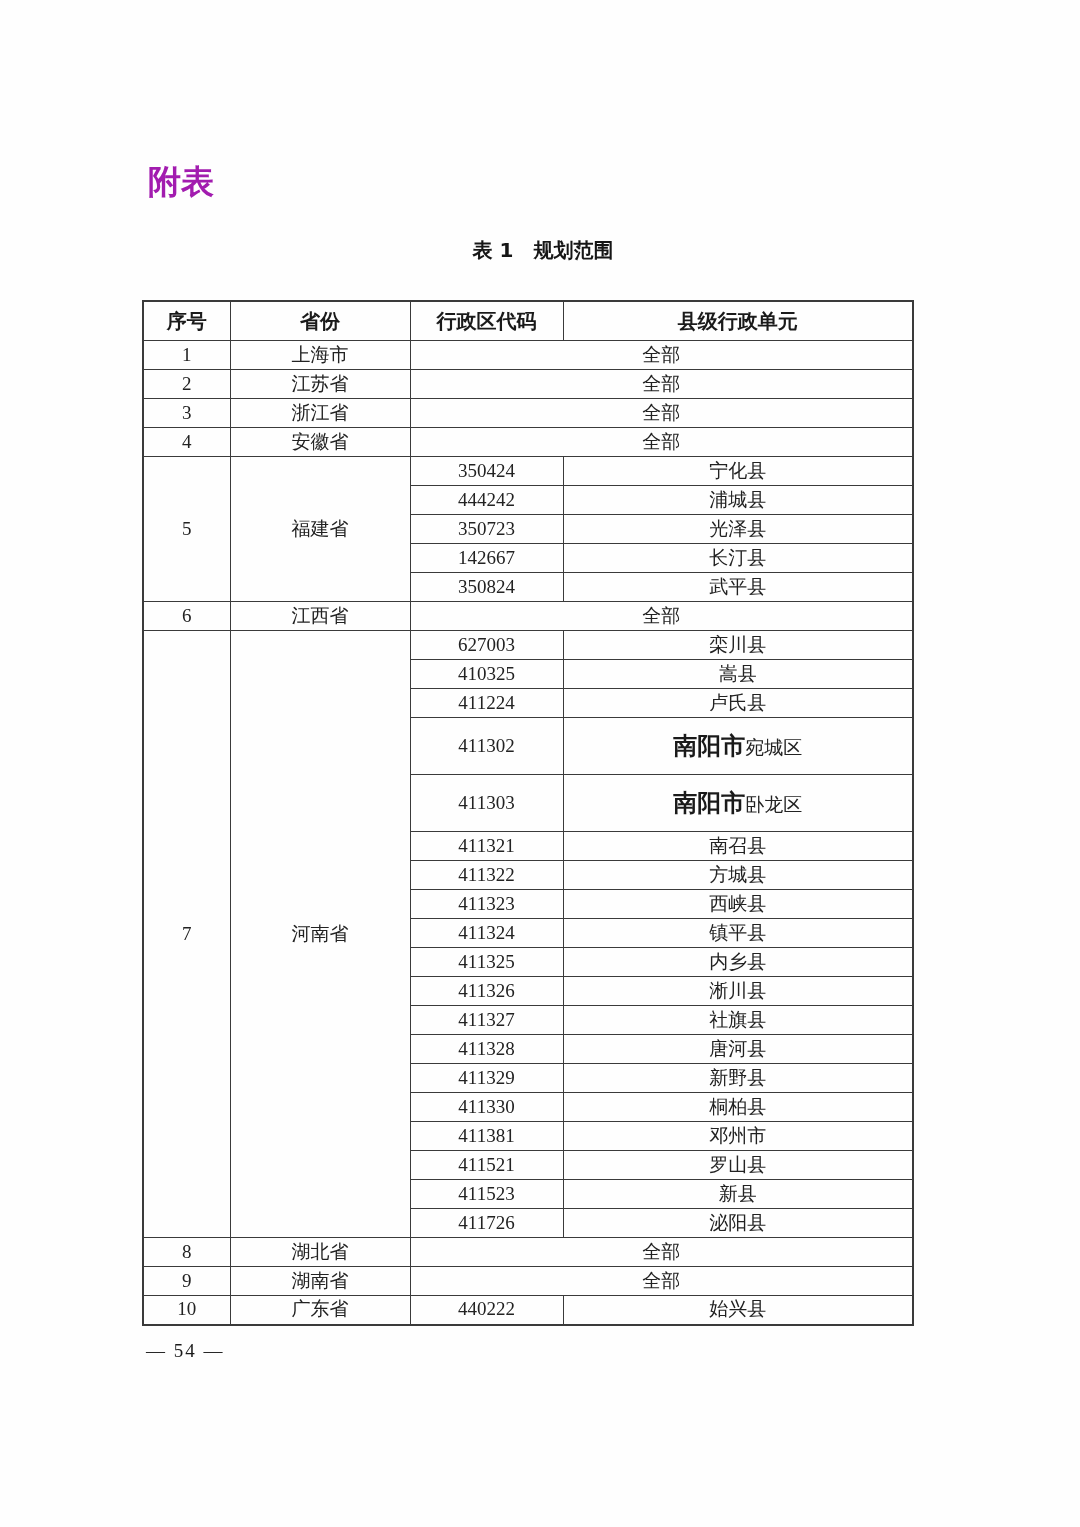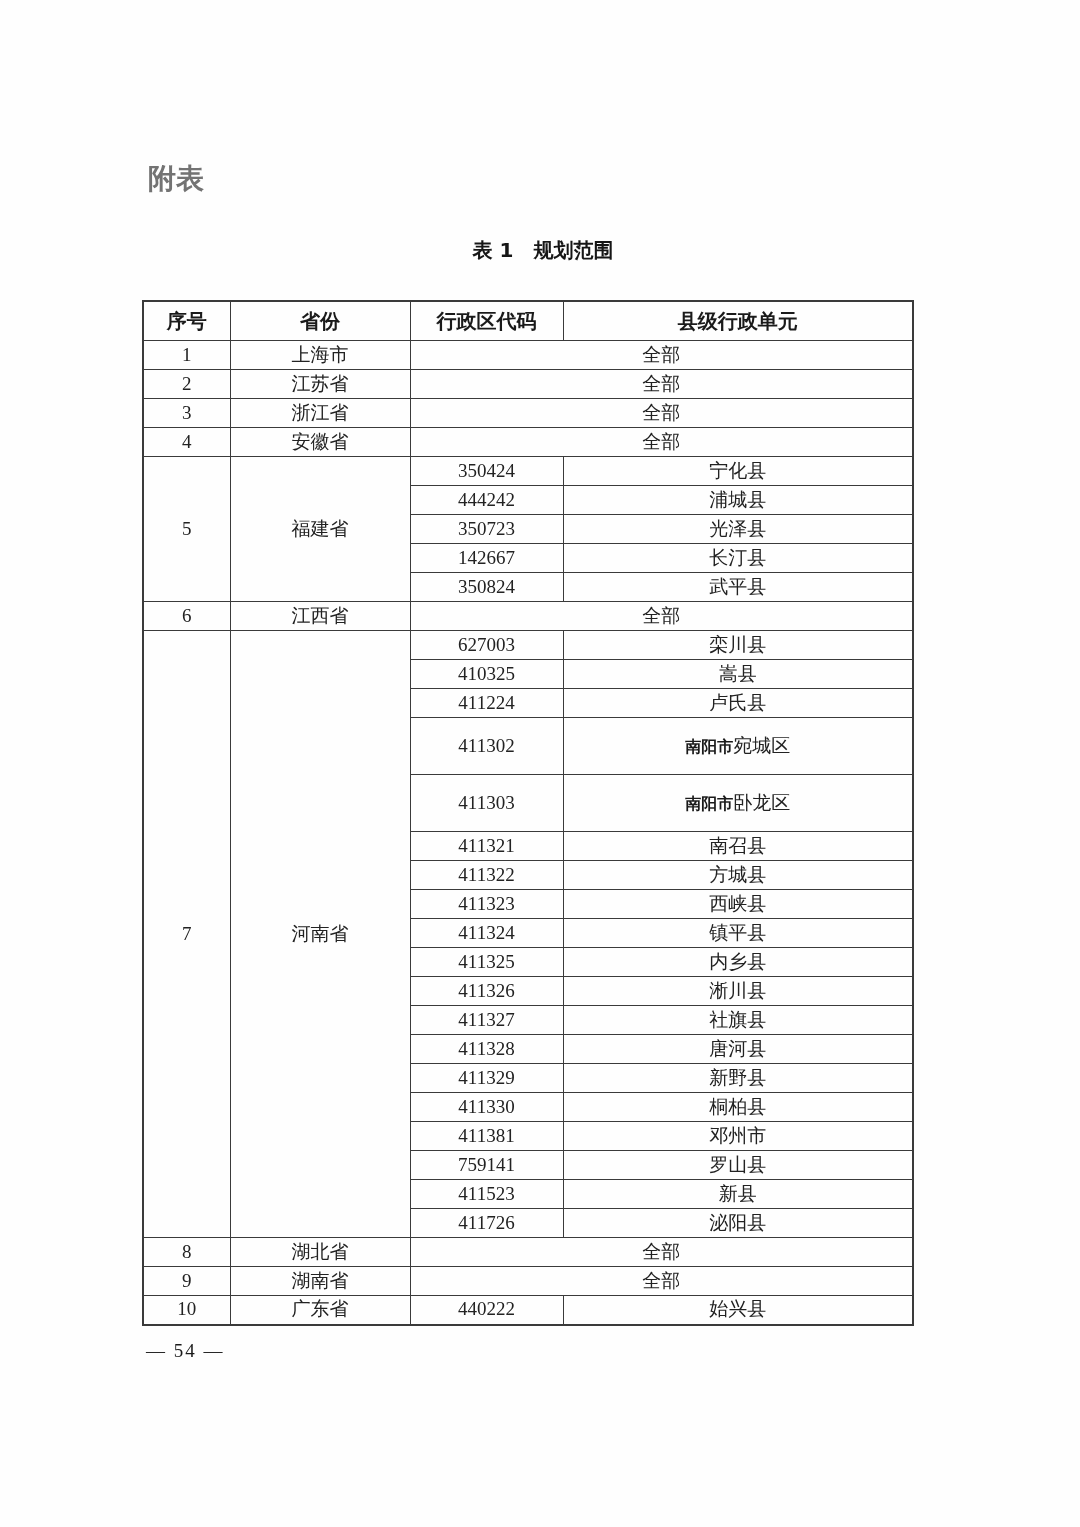--- a/index.html
+++ b/index.html
@@ -4,21 +4,21 @@
 <style>
   html,body { margin:0; padding:0; background:#ffffff; }
   .page {
     position:relative; width:1080px; height:1527px; background:#fefefe;
     font-family:"Liberation Serif","DejaVu Serif",serif; color:#1f1f1f;
     overflow:hidden;
   }
   .corner-label {
     position:absolute; left:148px; top:160px;
     font-family:"DejaVu Sans","Liberation Sans",sans-serif;
-    font-weight:bold; font-size:28px; color:#737373;
+    font-weight:bold; font-size:33px; color:#a21caf;
   }
   .table-title {
     position:absolute; left:158px; top:237px; width:770px;
     text-align:center;
     font-family:"DejaVu Sans","Liberation Sans",sans-serif;
     font-weight:bold; font-size:20px; color:#161616;
   }
   table.scope {
     position:absolute; left:142px; top:300px; width:770px;
     border-collapse:collapse; table-layout:fixed;
@@ -27,21 +27,21 @@
   .scope th, .scope td {
     border:1px solid #3a3a3a; padding:0 4px;
     text-align:center; vertical-align:middle;
     font-size:19px; color:#222; line-height:1.2;
   }
   .scope th { font-weight:bold; height:38px; font-size:20px; color:#1a1a1a; }
   tr.r  { height:29px; }
   tr.tall { height:57px; }
   .hei {
     font-family:"DejaVu Sans","Liberation Sans",sans-serif;
-    font-weight:bold; font-size:16px; color:#1a1a1a;
+    font-weight:bold; font-size:24px; color:#1a1a1a;
   }
   .page-number {
     position:absolute; left:146px; top:1340px;
     font-size:19px; color:#1a1a1a; letter-spacing:2px;
   }
   .col-no { width:87px; } .col-prov { width:180px; }
   .col-code { width:153px; } .col-county { width:350px; }
 </style>
 </head>
 <body>
@@ -177,21 +177,21 @@
       </tr>
       <tr class="r">
         <td>411330</td>
         <td>桐柏县</td>
       </tr>
       <tr class="r">
         <td>411381</td>
         <td>邓州市</td>
       </tr>
       <tr class="r">
-        <td>759141</td>
+        <td>411521</td>
         <td>罗山县</td>
       </tr>
       <tr class="r">
         <td>411523</td>
         <td>新县</td>
       </tr>
       <tr class="r">
         <td>411726</td>
         <td>泌阳县</td>
       </tr>

